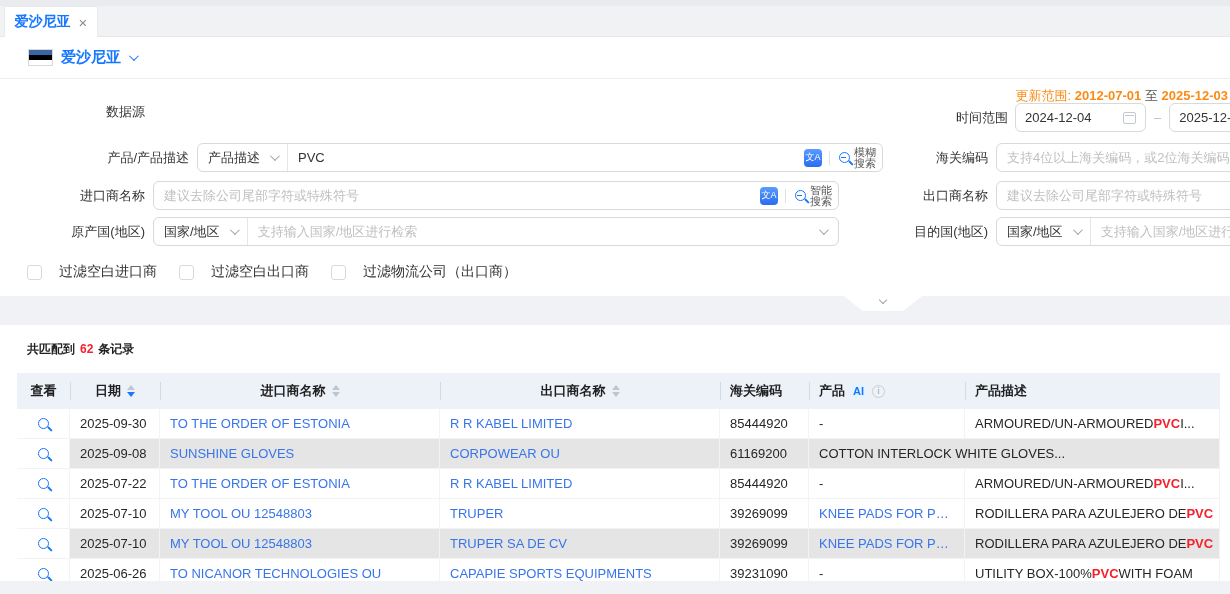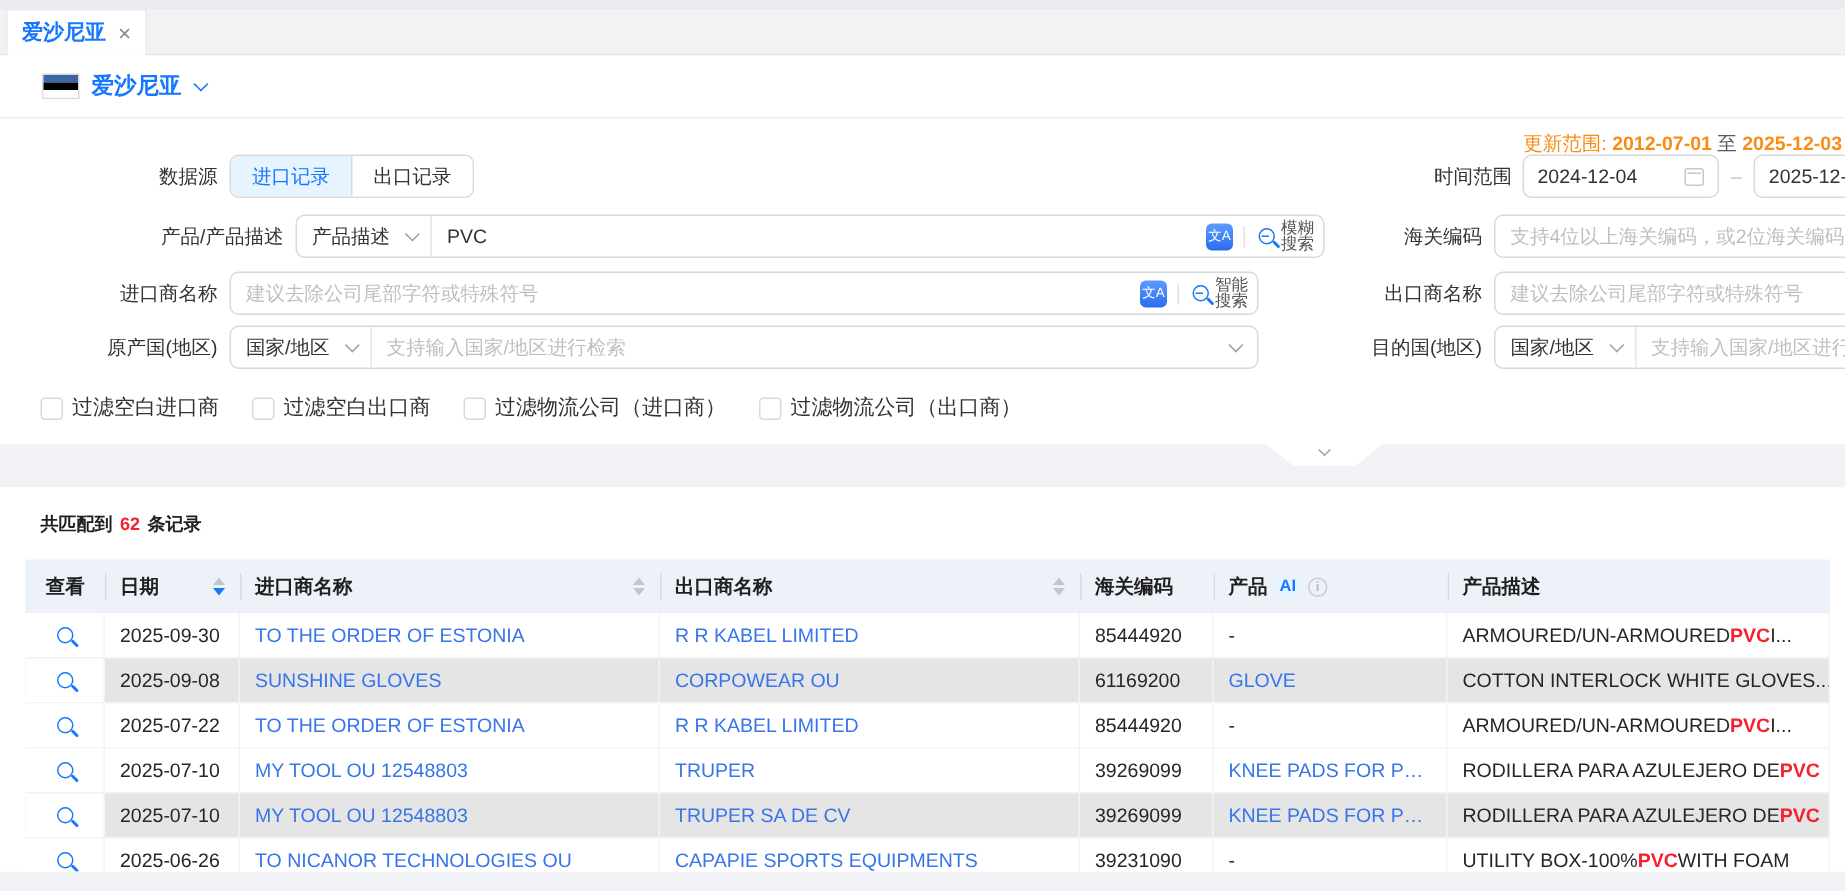--- a/index.html
+++ b/index.html
@@ -53,41 +53,41 @@
   .mag.minus::before { content:''; position:absolute; left:1px; top:4px; width:5px; height:1.4px; background:#1677ff; }
   .search-btn { display:flex; align-items:center; gap:4px; cursor:pointer; padding:0 6px 0 2px; }
   .search-txt { font-size:11px; line-height:11px; color:#555; }
 
   .cal { width:13px; height:12px; border:1.3px solid #c3c7cf; border-radius:2px; position:relative; flex:none; }
   .cal::before { content:''; position:absolute; top:2px; left:1px; right:1px; height:1.3px; background:#c3c7cf; }
   .dash { color:#bfbfbf; margin:0 8px; }
 
   
   .cb-row { position:absolute; top:226px; left:27px; display:flex; gap:22px; }
-  .cb { display:flex; align-items:center; gap:6px; cursor:pointer; color:#333; font-size:14px; }
+  .cb { display:flex; align-items:center; gap:17px; cursor:pointer; color:#333; font-size:14px; }
   .cb-box { width:15px; height:15px; border:1px solid #d9d9d9; border-radius:3px; background:#fff; }
 
   
   .collapse-band { position:absolute; top:296px; left:0; width:1230px; height:29px; background:#f0f2f5; }
   .collapse-tab { position:absolute; left:844px; top:0; width:78px; height:15px; background:#fff; clip-path:polygon(0 0,100% 0,76% 100%,24% 100%); display:flex; align-items:flex-start; justify-content:center; cursor:pointer; }
   .collapse-tab .chev { width:6px; height:6px; transform:rotate(45deg); margin-top:1px; }
 
   
   .results-card { position:absolute; top:325px; left:0; width:1230px; height:269px; background:#fff; }
   .summary { position:absolute; top:16px; left:27px; font-size:12px; font-weight:bold; color:#1f1f1f; }
   .summary .count { color:#f5222d; margin:0 5px; }
 
   .tbl { position:absolute; top:48px; left:17px; width:1203px; }
   .trow { display:flex; width:100%; }
   .th,.td { flex:none; display:flex; align-items:center; padding:0 10px; white-space:nowrap; overflow:hidden; }
   .c0{width:53px; justify-content:center; padding:0;} .c1{width:90px;} .c2{width:280px;} .c3{width:280px;} .c4{width:89px;} .c5{width:156px;} .c6{flex:1 1 auto; min-width:0;}
   .thead { height:36px; background:#edf2f9; }
   .thead .th { font-weight:bold; color:#1f1f1f; position:relative; }
   .thead .th + .th::before { content:''; position:absolute; left:0; top:9px; bottom:9px; width:1px; background:#d4dae4; }
-  .th-flex { flex:1; display:flex; align-items:center; justify-content:space-between; }
+  .th-flex { flex:1; display:flex; align-items:center; justify-content:center; }
   .sorter { display:flex; flex-direction:column; gap:2px; margin-left:6px; }
   .car-up { width:0; height:0; border-left:4px solid transparent; border-right:4px solid transparent; border-bottom:5px solid #c0c6d1; }
   .car-dn { width:0; height:0; border-left:4px solid transparent; border-right:4px solid transparent; border-top:5px solid #c0c6d1; }
   .car-dn.active { border-top-color:#1677ff; }
   .ai-badge { background:#e6f4ff; color:#1677ff; font-size:11px; font-weight:bold; border-radius:3px; padding:1px 3px; margin-left:5px; }
   .info { width:13px; height:13px; border:1px solid #c9ccd4; border-radius:50%; color:#b6bac2; font-size:9px; line-height:11px; text-align:center; margin-left:5px; font-style:normal; }
   .info::before { content:'i'; }
 
   .tbody .trow { height:30px; background:#fff; border-bottom:1px solid #f2f3f5; }
   .tbody .trow.striped { background:#e5e5e5; }
@@ -123,24 +123,20 @@
 
     <div class="update-range">
       <span class="ulabel">更新范围:</span>
       <span class="udate">2012-07-01</span>
       <span class="uto">至</span>
       <span class="udate">2025-12-03</span>
     </div>
 
     <div class="frow" style="top:66px; left:0;">
       <span class="flabel">数据源</span>
-      <div class="seg">
-        <div class="seg-btn active">进口记录</div>
-        <div class="seg-btn">出口记录</div>
-      </div>
     </div>
     <div class="frow" style="top:66px; left:950px;">
       <span style="width:58px; text-align:right; margin-right:7px; color:#333; white-space:nowrap;">时间范围</span>
       <div class="ibox" style="width:131px; padding:0 9px; justify-content:space-between;">
         <span class="ival">2024-12-04</span>
         <span class="cal"></span>
       </div>
       <span class="dash">–</span>
       <div class="ibox" style="width:130px; padding:0 9px;">
         <span class="ival">2025-12-03</span>
@@ -215,24 +211,20 @@
         <label class="cb">
           <span class="cb-box"></span>
           <span>过滤空白进口商</span>
         </label>
         <label class="cb">
           <span class="cb-box"></span>
           <span>过滤空白出口商</span>
         </label>
         <label class="cb">
           <span class="cb-box"></span>
-          <span>过滤物流公司（进口商）</span>
-        </label>
-        <label class="cb">
-          <span class="cb-box"></span>
           <span>过滤物流公司（出口商）</span>
         </label>
       </div>
   </div>
 
   <div class="collapse-band">
     <div class="collapse-tab">
       <span class="chev"></span>
     </div>
   </div>
@@ -312,23 +304,20 @@
               <span class="mag"></span>
             </div>
             <div class="td c1">2025-09-08</div>
             <div class="td c3">
               <span class="link">SUNSHINE GLOVES</span>
             </div>
             <div class="td c2">
               <span class="link">CORPOWEAR OU</span>
             </div>
             <div class="td c4">61169200</div>
-            <div class="td c5">
-              <span class="link">GLOVE</span>
-            </div>
             <div class="td c6">
               <span>COTTON INTERLOCK WHITE GLOVES...</span>
             </div>
           </div>
           <div class="trow">
             <div class="td c0">
               <span class="mag"></span>
             </div>
             <div class="td c1">2025-07-22</div>
             <div class="td c2">

